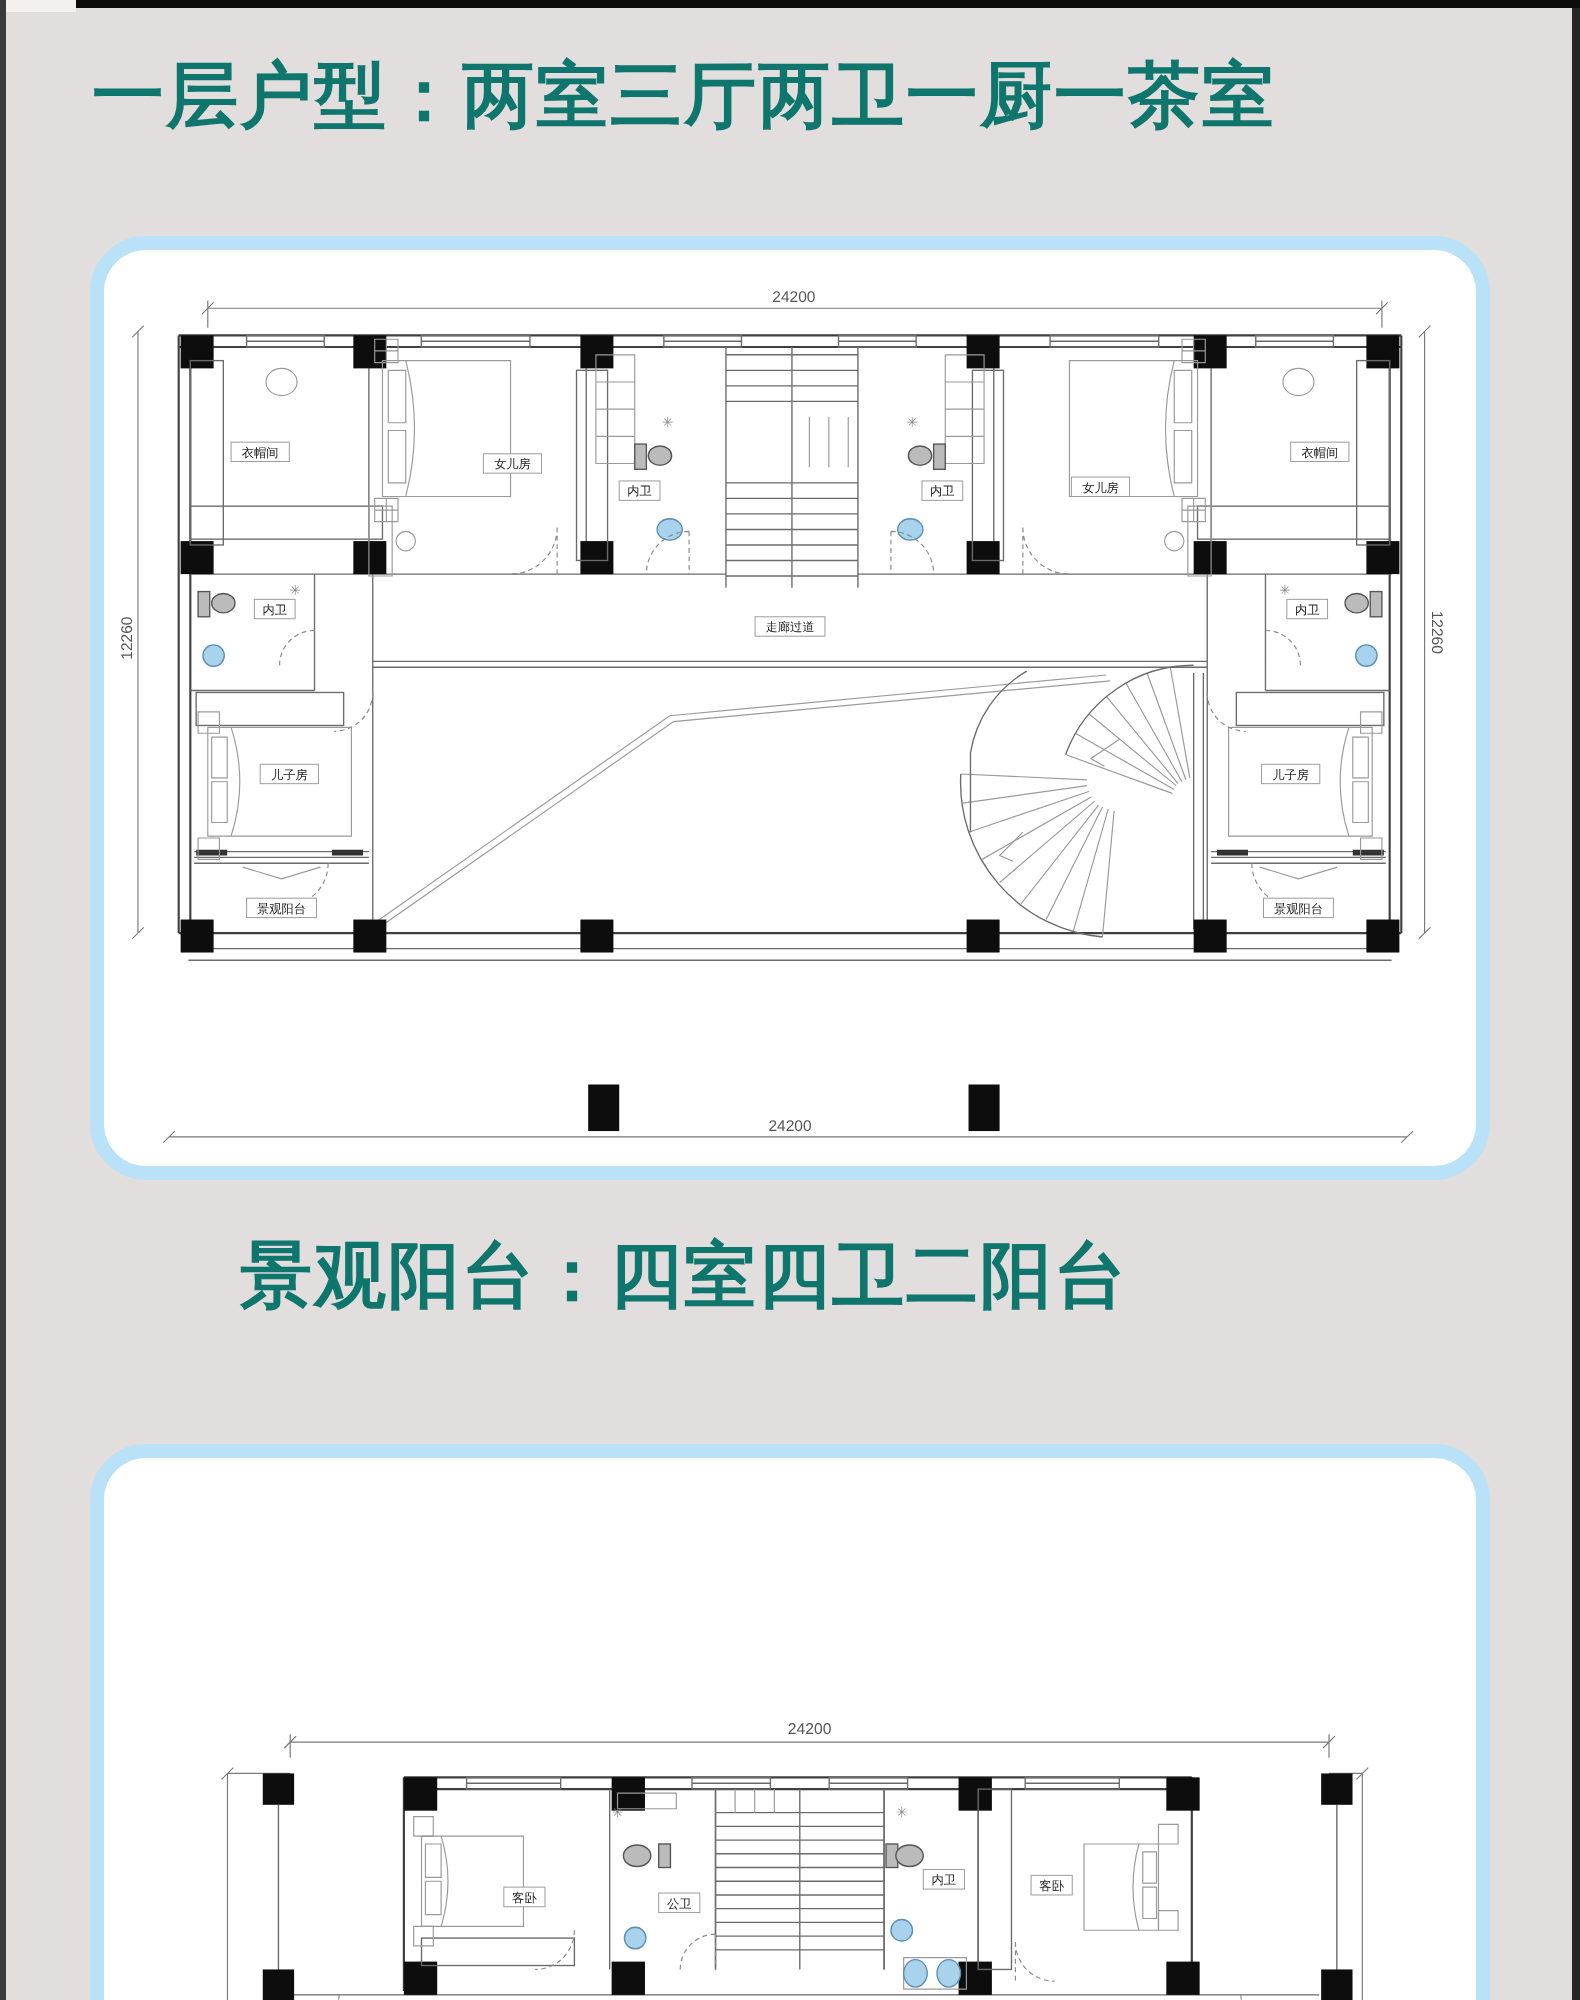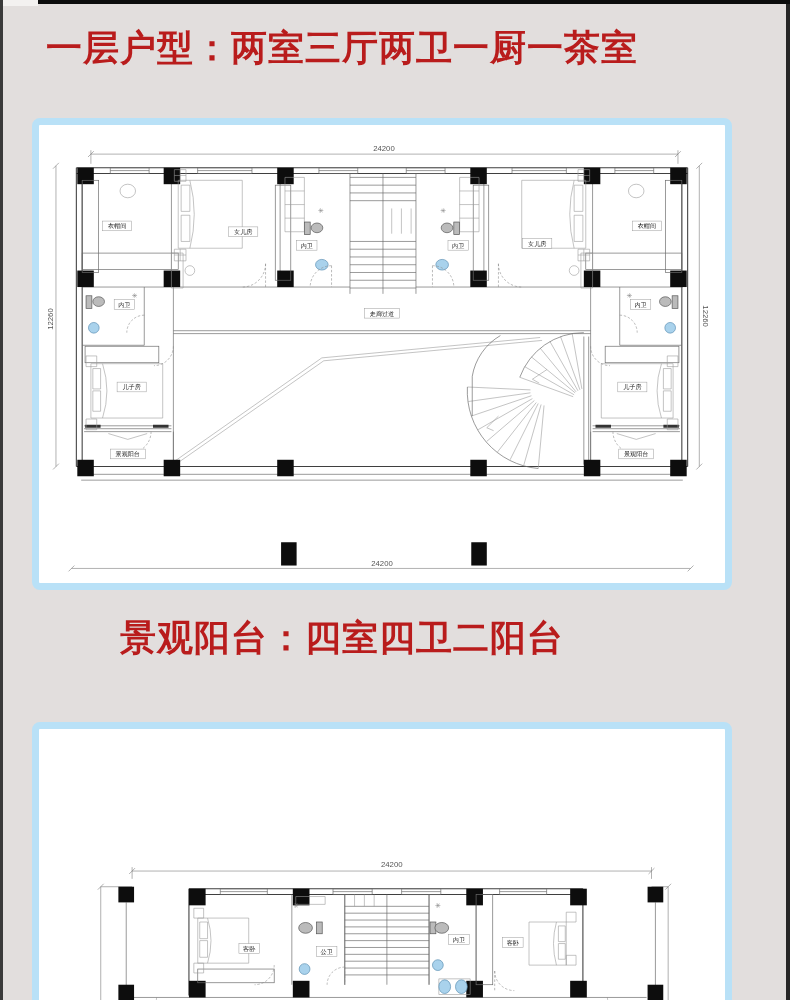--- a/index.html
+++ b/index.html
@@ -6,27 +6,27 @@
   body{
     width:790px;height:1000px;overflow:hidden;position:relative;
     background:#e2dedd;font-family:"Liberation Sans",sans-serif;
   }
   .edge-left{position:absolute;left:0;top:0;width:3px;height:1000px;background:#3a3a3a;}
   .edge-right{position:absolute;right:0;top:0;width:4px;height:1000px;background:#262626;}
   .top-bar{position:absolute;left:38px;top:0;width:752px;height:4px;background:#0c0c0c;}
   .top-notch{position:absolute;left:3px;top:0;width:35px;height:6px;background:#f3f1f0;}
   .sec-title{
     position:absolute;left:0;width:684px;text-align:center;
-    font-size:36px;font-weight:800;letter-spacing:1px;color:#b91c1c;
+    font-size:36px;font-weight:800;letter-spacing:1px;color:#0f766e;
   }
   #title1{top:24px;}
   #title2{top:614px;}
   .plan-card{
-    position:absolute;left:32px;width:700px;background:#ffffff;
-    border:7px solid #b9e1f7;border-radius:8px;box-sizing:border-box;
+    position:absolute;left:45px;width:700px;background:#ffffff;
+    border:7px solid #b9e1f7;border-radius:28px;box-sizing:border-box;
   }
   #card1{top:118px;height:472px;}
   #card2{top:722px;height:400px;}
   #card1 svg,#card2 svg{display:block;width:100%;height:100%;}
   .w1{stroke:#3f3f3f;stroke-width:1.1;fill:none;}
   .w2{stroke:#6b6b6b;stroke-width:0.7;fill:none;}
   .w3{stroke:#9a9a9a;stroke-width:0.6;fill:none;}
   .dash{stroke:#8a8a8a;stroke-width:0.6;fill:none;stroke-dasharray:2.5 1.8;}
   .dim{stroke:#7a7a7a;stroke-width:0.6;fill:none;}
   .dimtxt{font-size:8px;fill:#555;}

